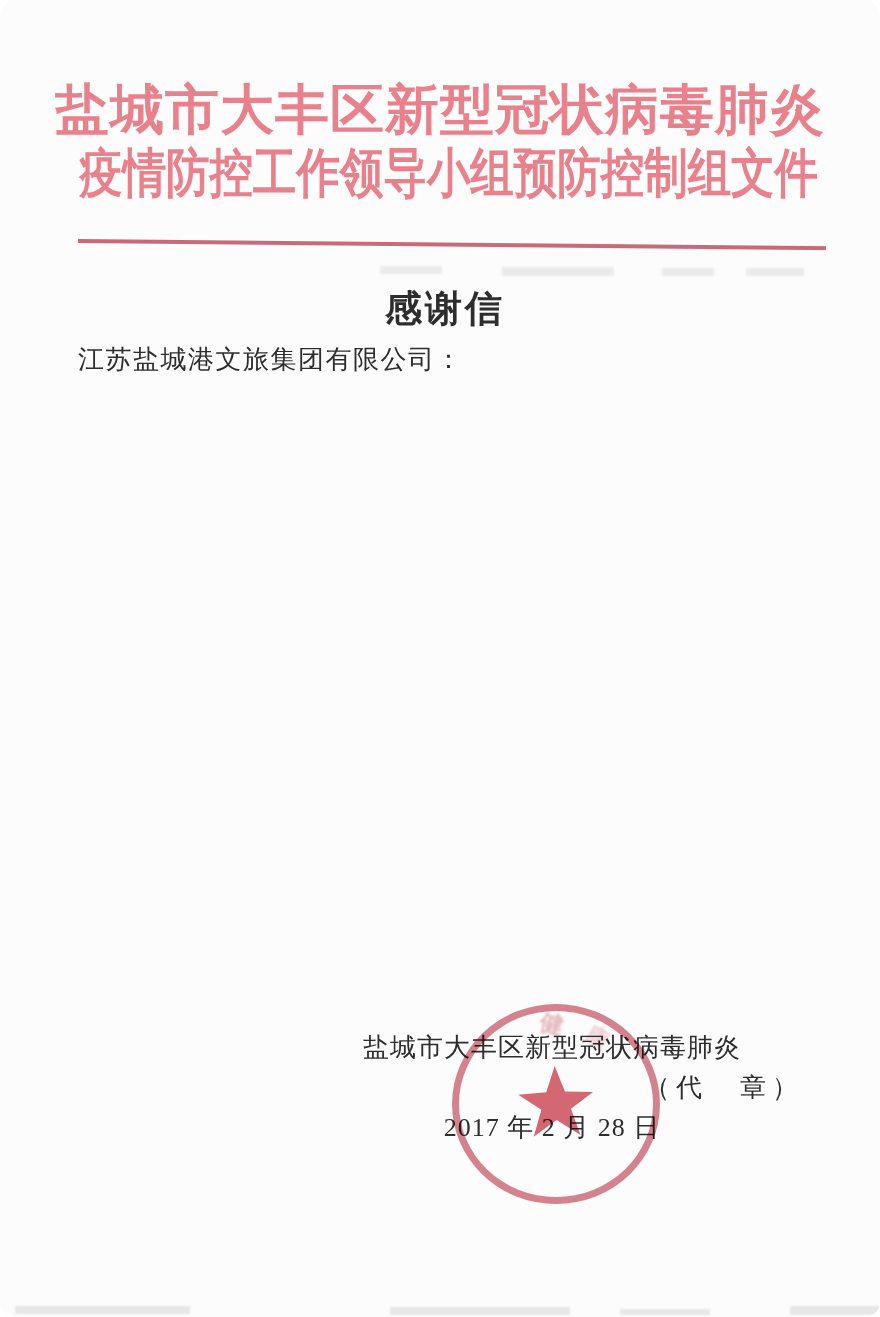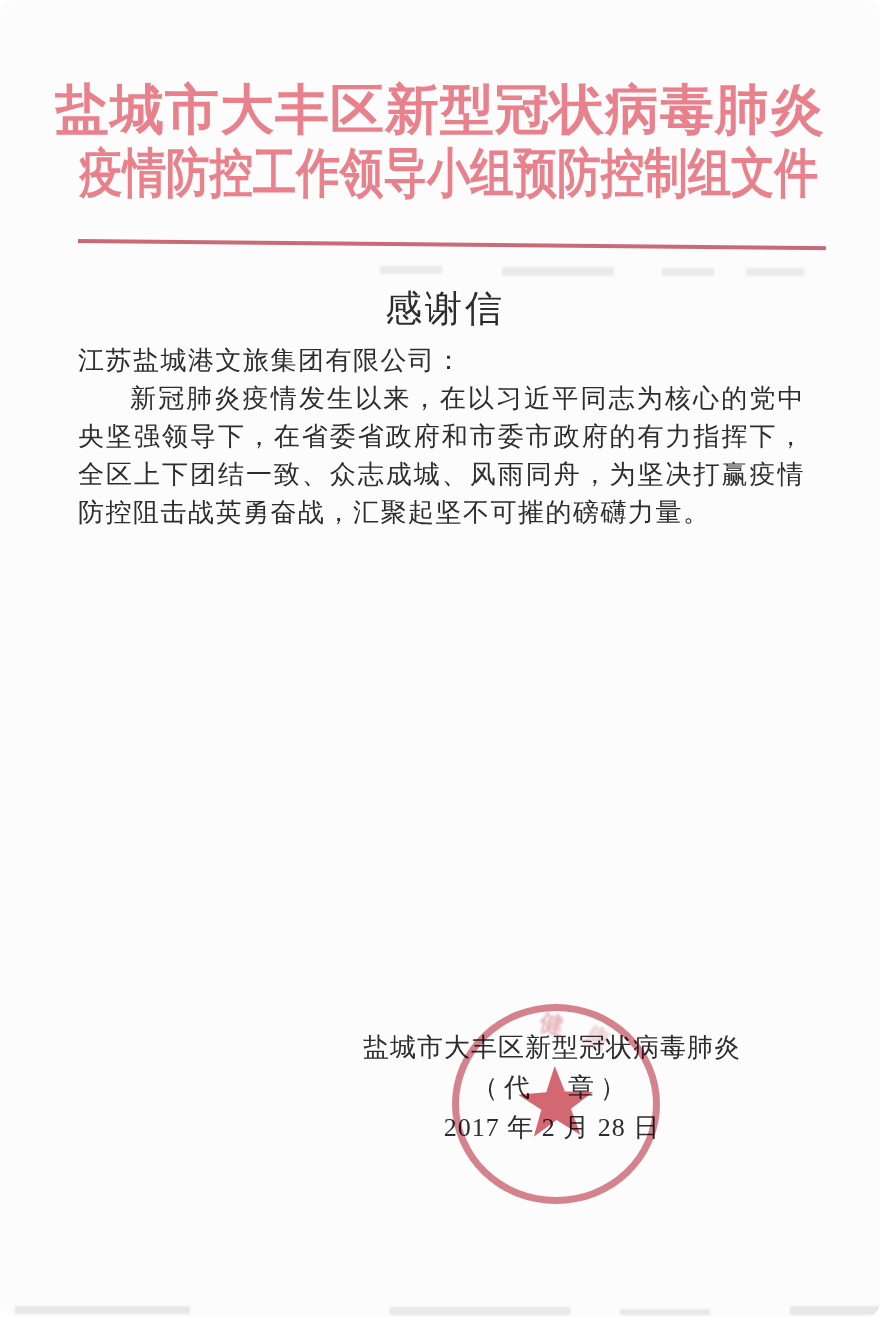--- a/index.html
+++ b/index.html
@@ -32,44 +32,44 @@
     position:absolute; top:239px; left:78px;
     width:748px; height:4px;
     background:var(--rule_red,#c96a77);
     transform:rotate(.55deg); transform-origin:left center;
     filter:blur(.3px);
   }
   
   .title {
     position:absolute; top:284px; left:0; right:0;
     text-align:center;
-    font-size:37px; font-weight:normal; letter-spacing:3px;
+    font-size:37px; font-weight:bold; letter-spacing:3px;
     color:var(--ink,#2d2d2d);
     filter:blur(.2px);
     padding-left:10px;
   }
   .body {
     position:absolute; top:342px; left:78px; width:727px;
     font-size:26px; line-height:38px; letter-spacing:1.5px;
     color:var(--ink,#2d2d2d);
     text-align:justify; text-justify:inter-ideograph;
     filter:blur(.25px);
   }
-  .salutation { text-indent:0; }
+  .salutation { text-indent:0;font-family:Liberation Mono, monospace; }
   .para { text-indent:2em; }
   
   .signature {
     position:absolute; top:1028px; left:300px; width:504px;
     text-align:center;
     font-size:26px; line-height:40px; letter-spacing:1px;
     color:var(--ink,#2d2d2d);
     z-index:2;
     filter:blur(.25px);
   }
-  .sig-seal-note { letter-spacing:6px; }
+  .sig-seal-note { letter-spacing:6px;text-align:right; }
   
   .seal-ring {
     position:absolute; left:452px; top:1004px;
     width:208px; height:200px;
     border:7px solid var(--seal_red,#cc6370);
     border-radius:50%;
     opacity:.78;
     mix-blend-mode:multiply;
     filter:blur(.6px);
     z-index:3;
@@ -126,21 +126,20 @@
 
   <div class="smudge sm1"></div>
   <div class="smudge sm2"></div>
   <div class="smudge sm3"></div>
   <div class="smudge sm4"></div>
 
   <h1 class="title">感谢信</h1>
 
   <div class="body">
     <p class="salutation">江苏盐城港文旅集团有限公司：</p>
-    <p class="para">新冠肺炎疫情发生以来，在以习近平同志为核心的党中央坚强领导下，在省委省政府和市委市政府的有力指挥下，全区上下团结一致、众志成城、风雨同舟，为坚决打赢疫情防控阻击战英勇奋战，汇聚起坚不可摧的磅礴力量。</p>
   </div>
 
   <div class="signature">
     <div>盐城市大丰区新型冠状病毒肺炎</div>
     <div class="sig-seal-note">（代　章）</div>
     <div>2017 年 2 月 28 日</div>
   </div>
 
   <div class="seal-ring"></div>
   <div class="seal-star"></div>

